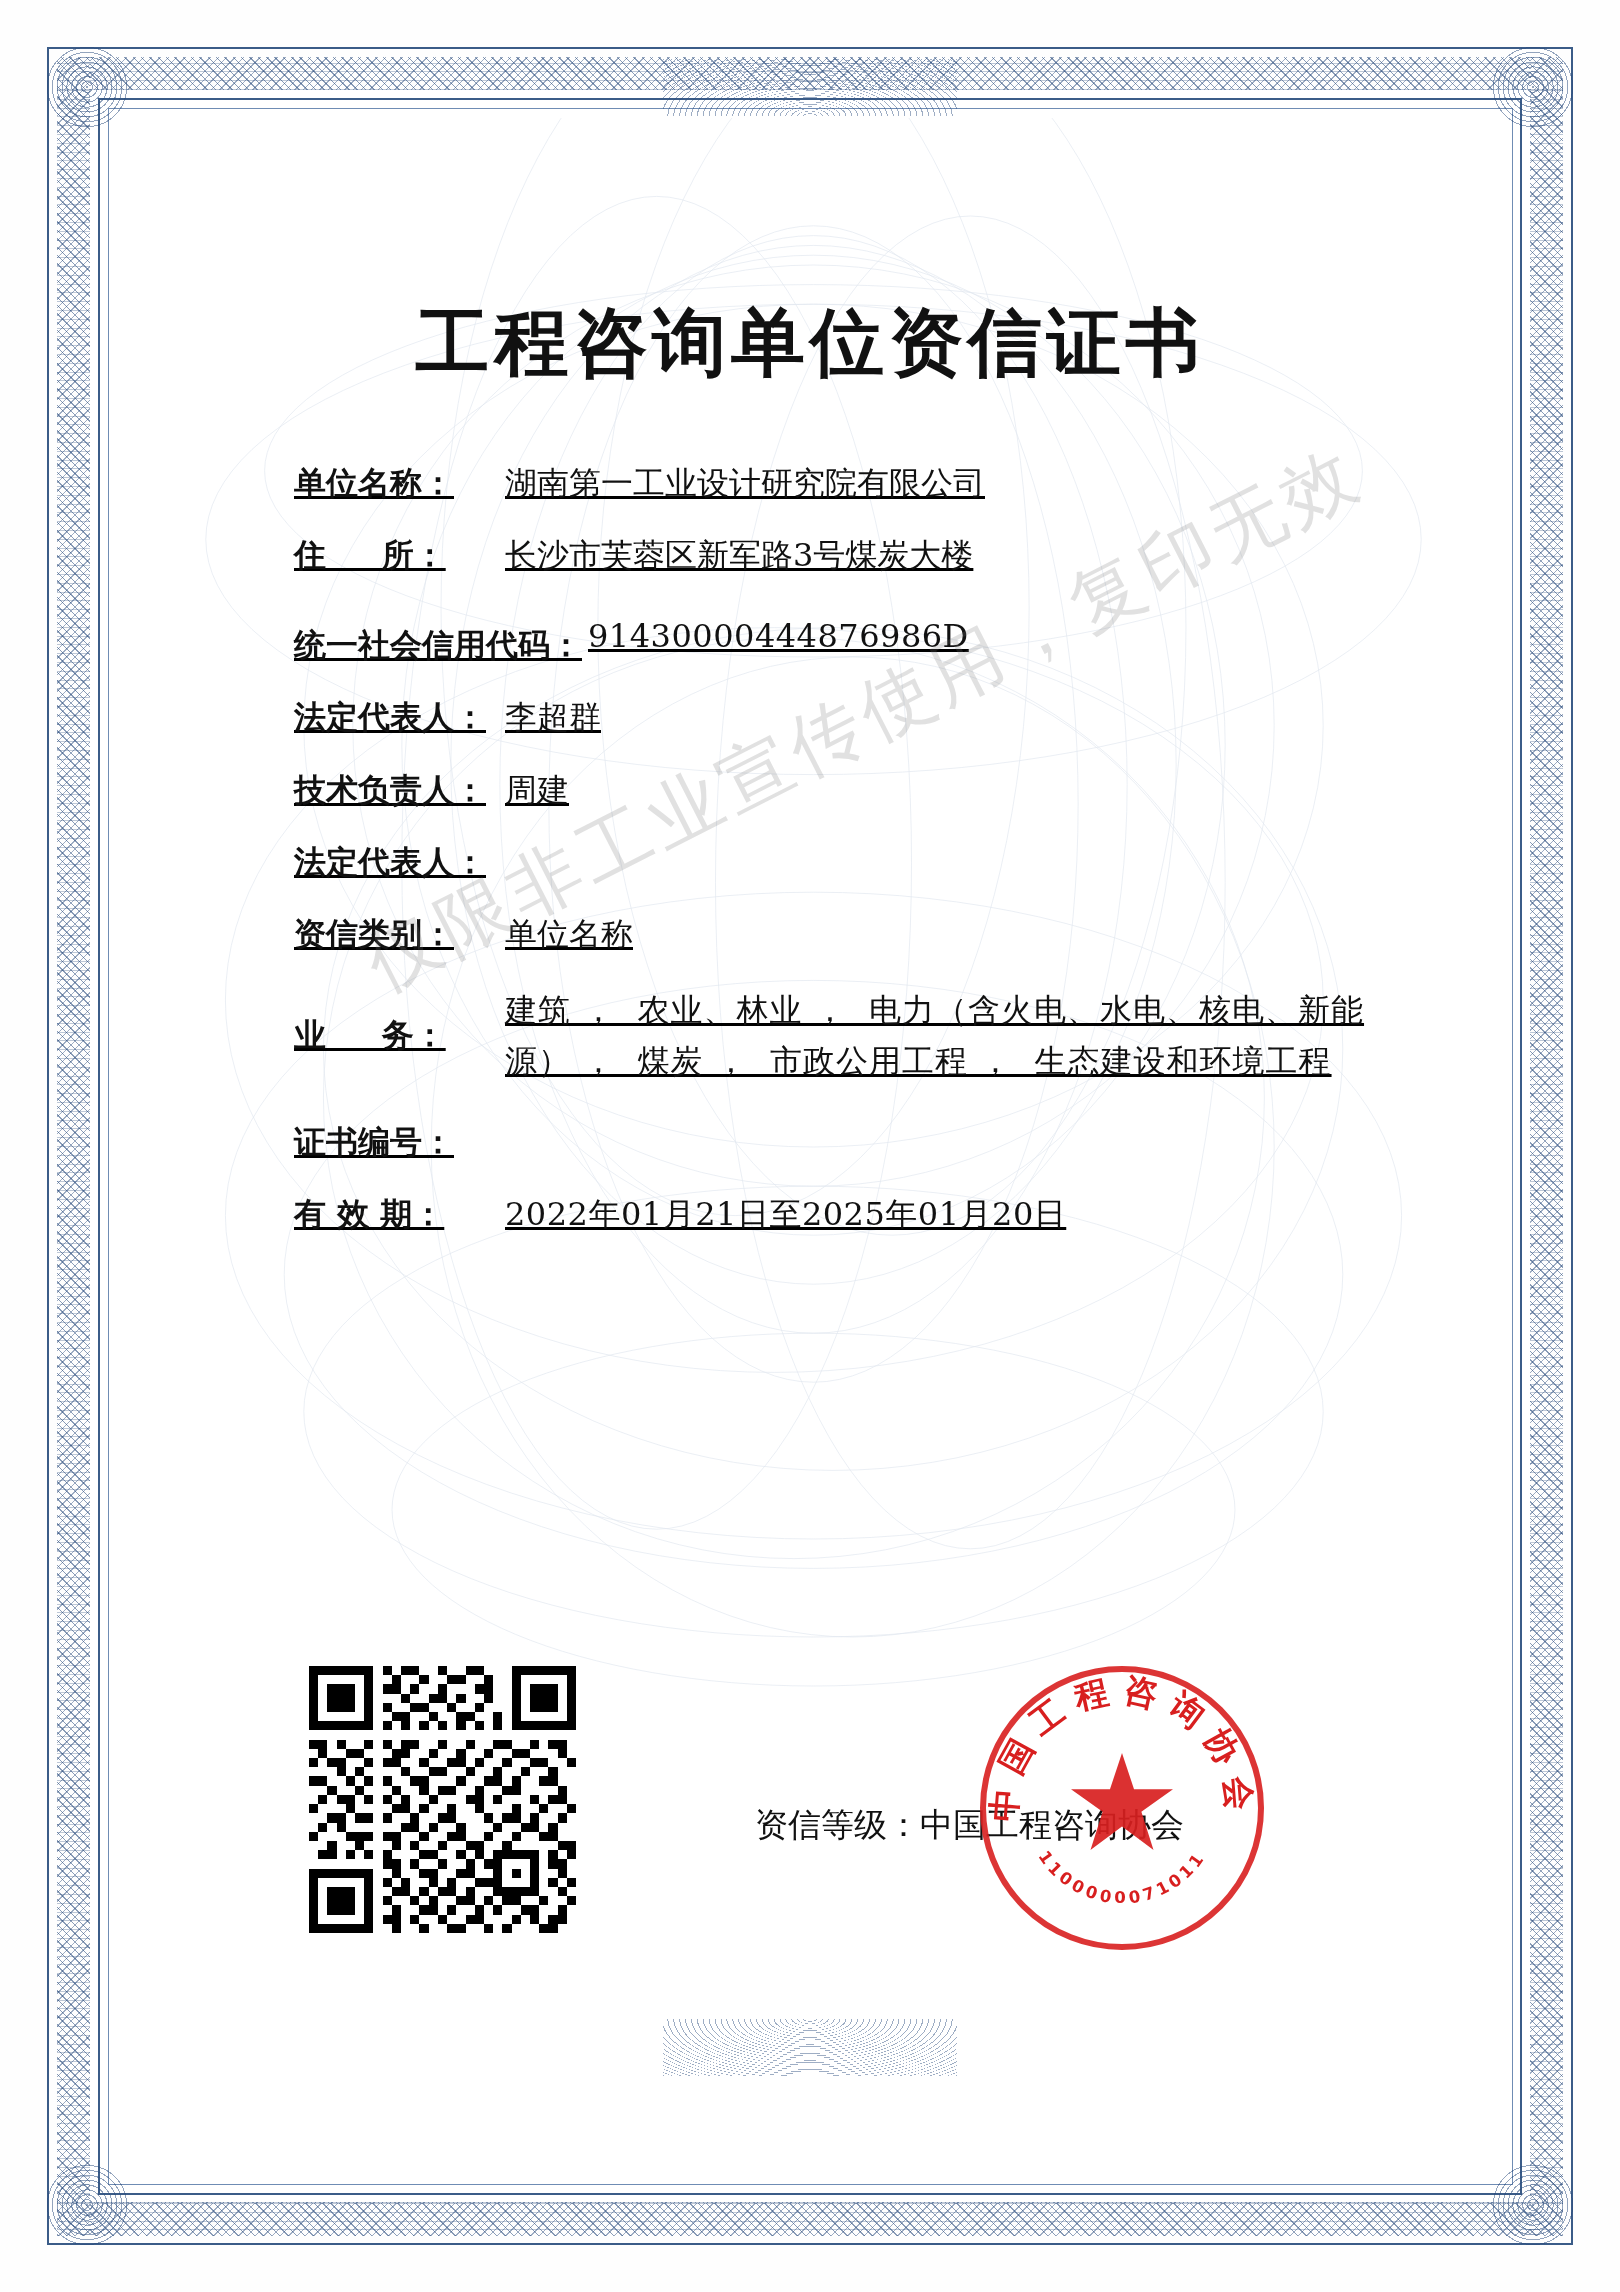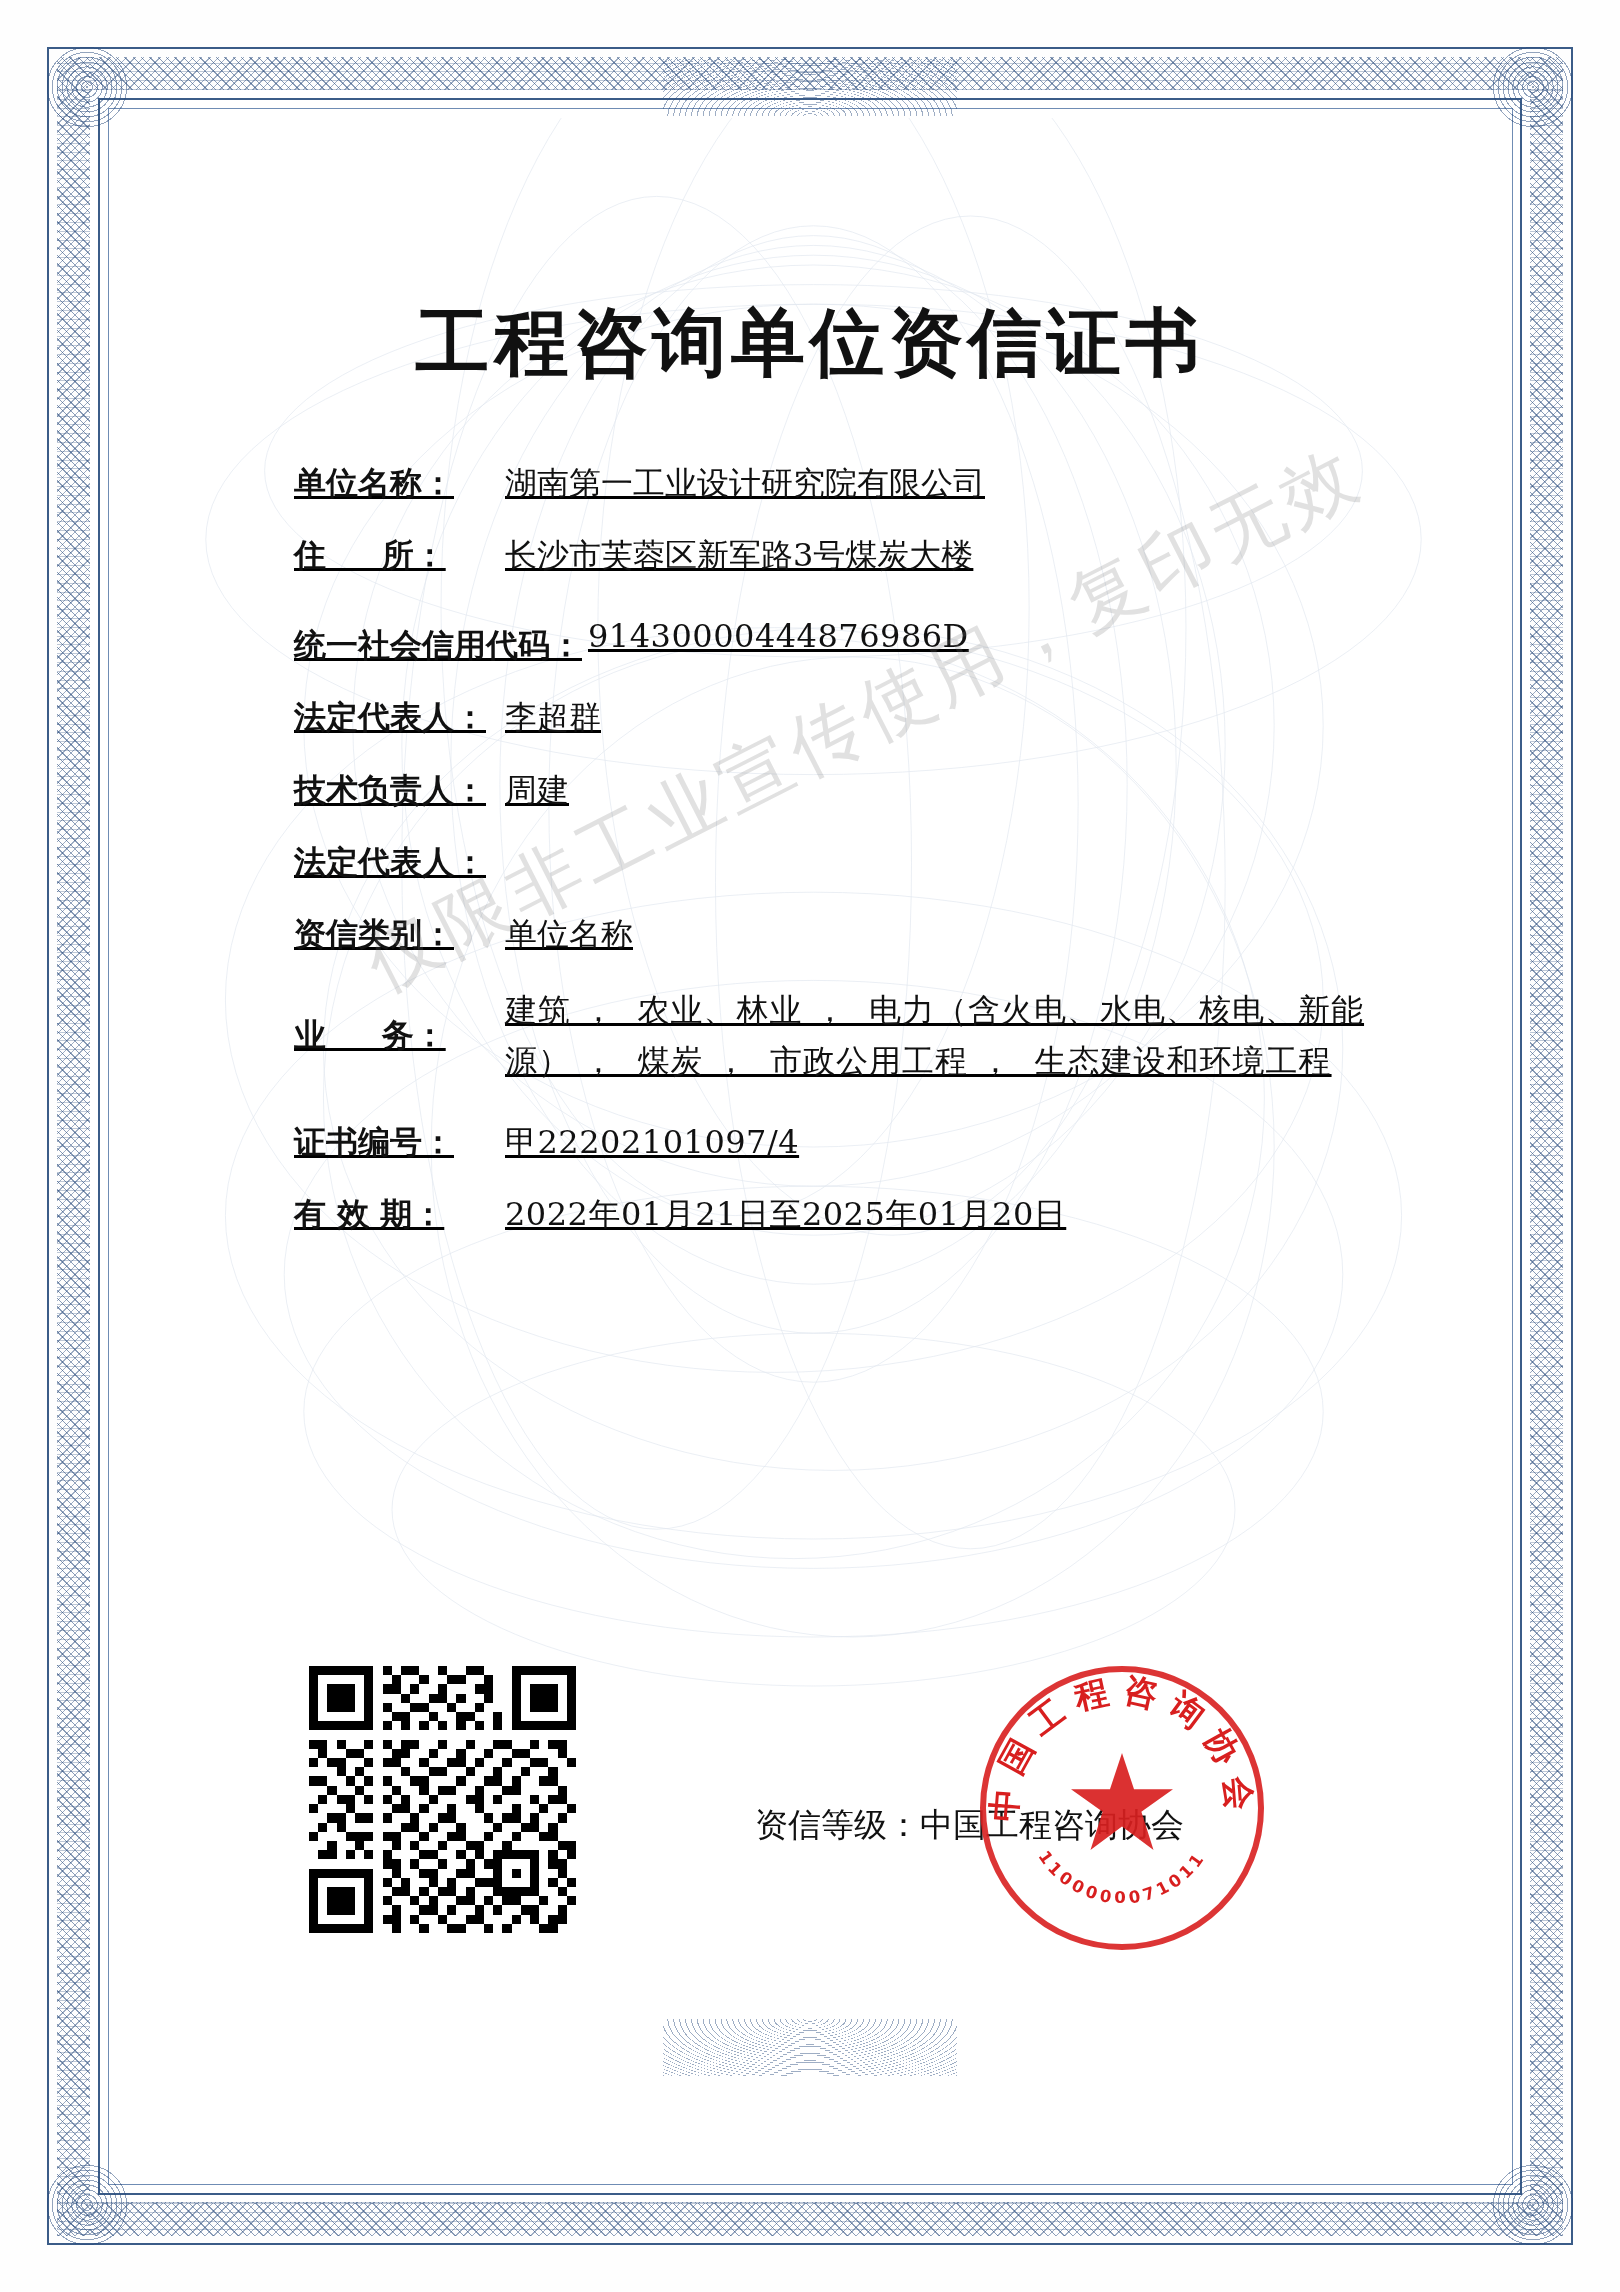--- a/index.html
+++ b/index.html
@@ -315,21 +315,20 @@
         <div class="field-value">单位名称</div>
       </div>
 
       <div class="field-row business">
         <div class="field-label w-std">业     务：</div>
         <div class="field-value business">建筑 ，  农业、林业 ，  电力（含火电、水电、核电、新能源） ，  煤炭 ，  市政公用工程 ，  生态建设和环境工程</div>
       </div>
 
       <div class="field-row">
         <div class="field-label w-std">证书编号：</div>
-        <div class="field-value mono">甲22202101097/4</div>
       </div>
 
       <div class="field-row">
         <div class="field-label w-std">有 效 期：</div>
         <div class="field-value mono">2022年01月21日至2025年01月20日</div>
       </div>
 
     </div>
 
     <div class="qr">

